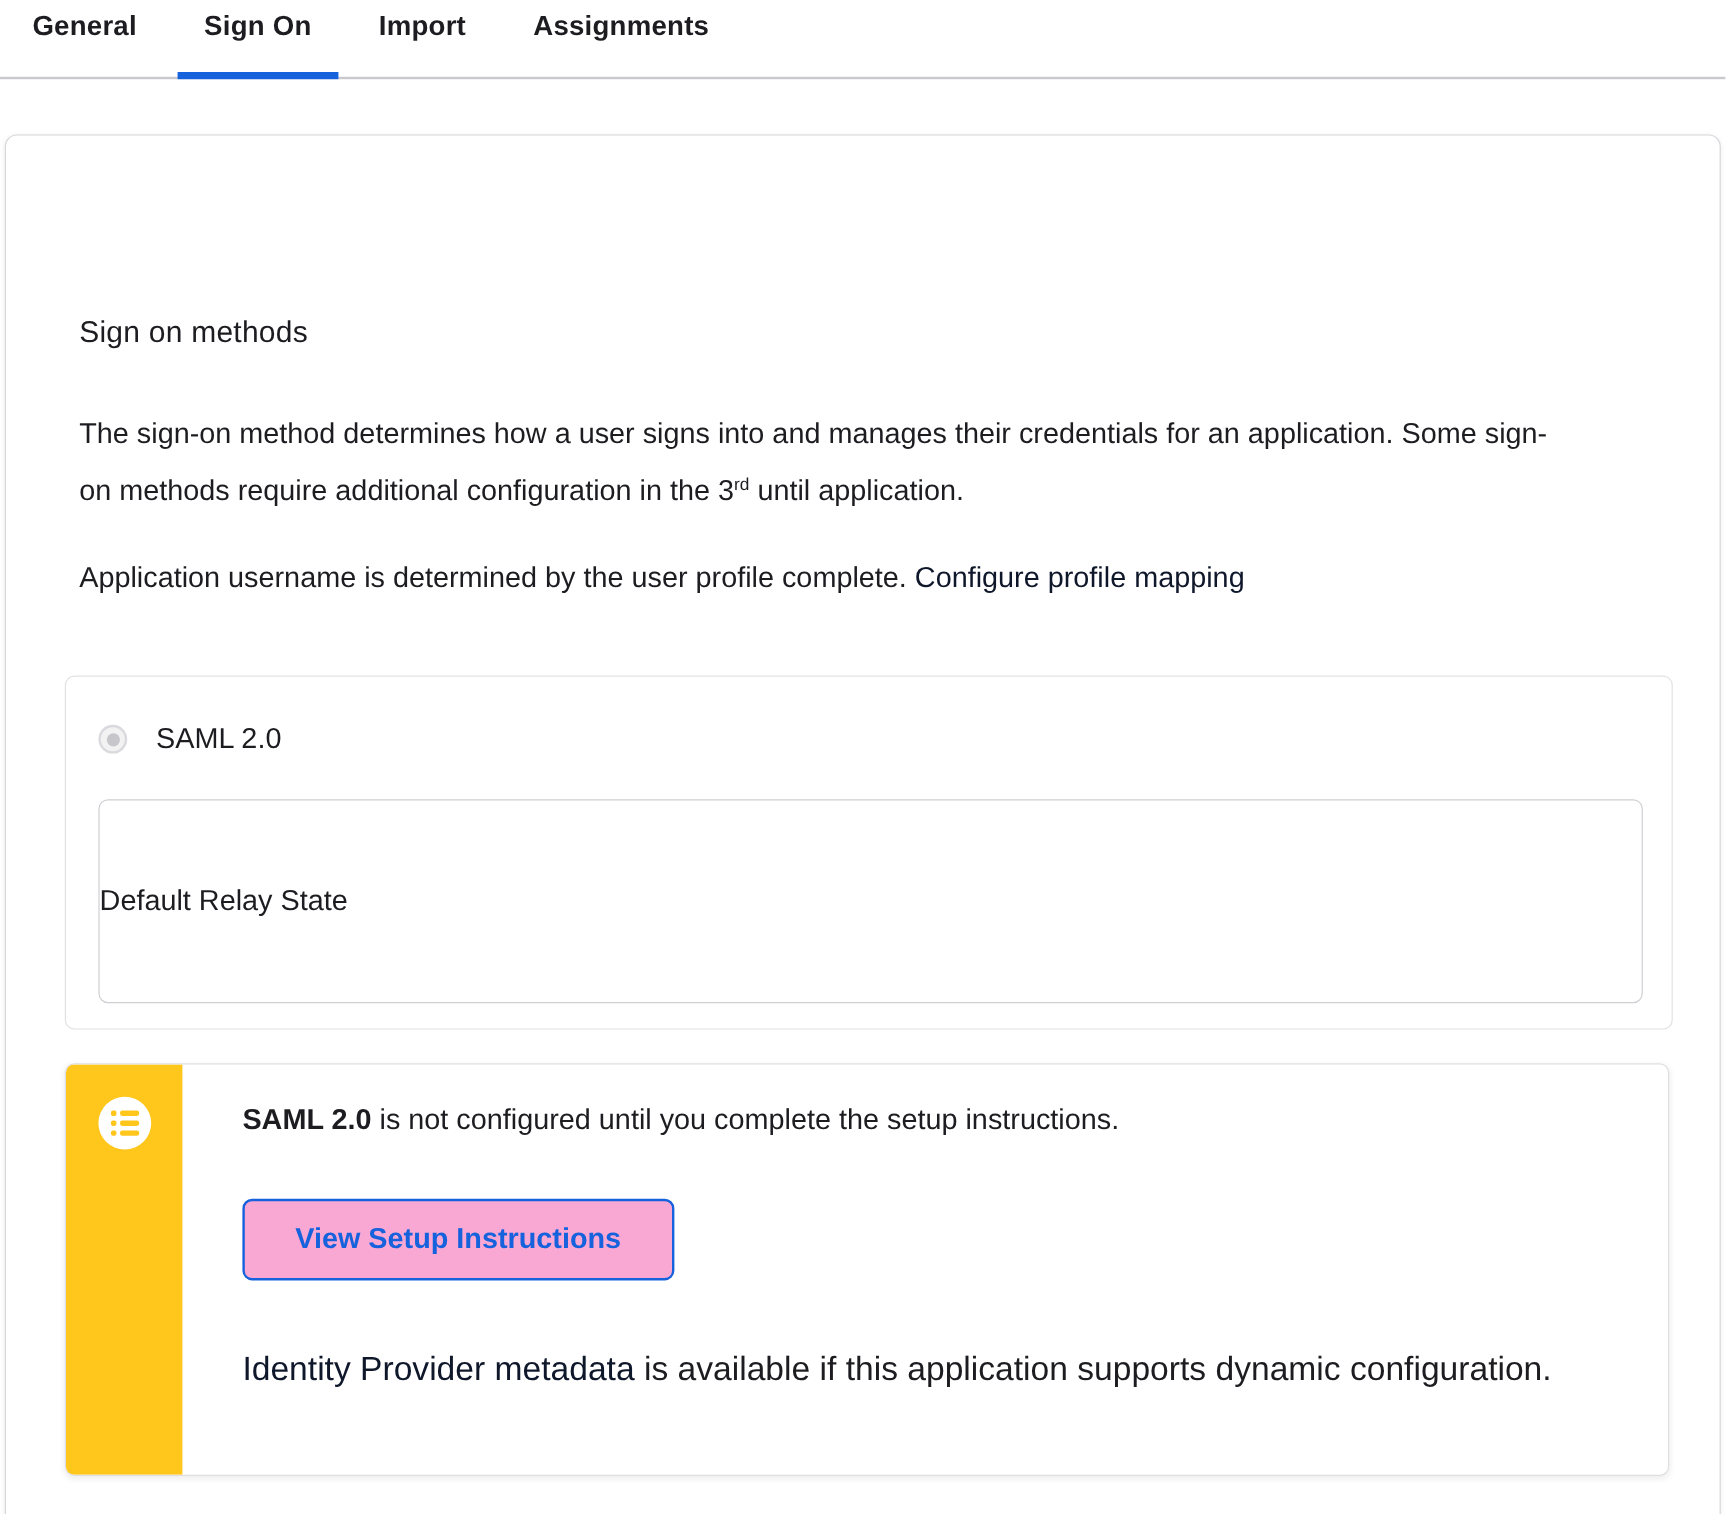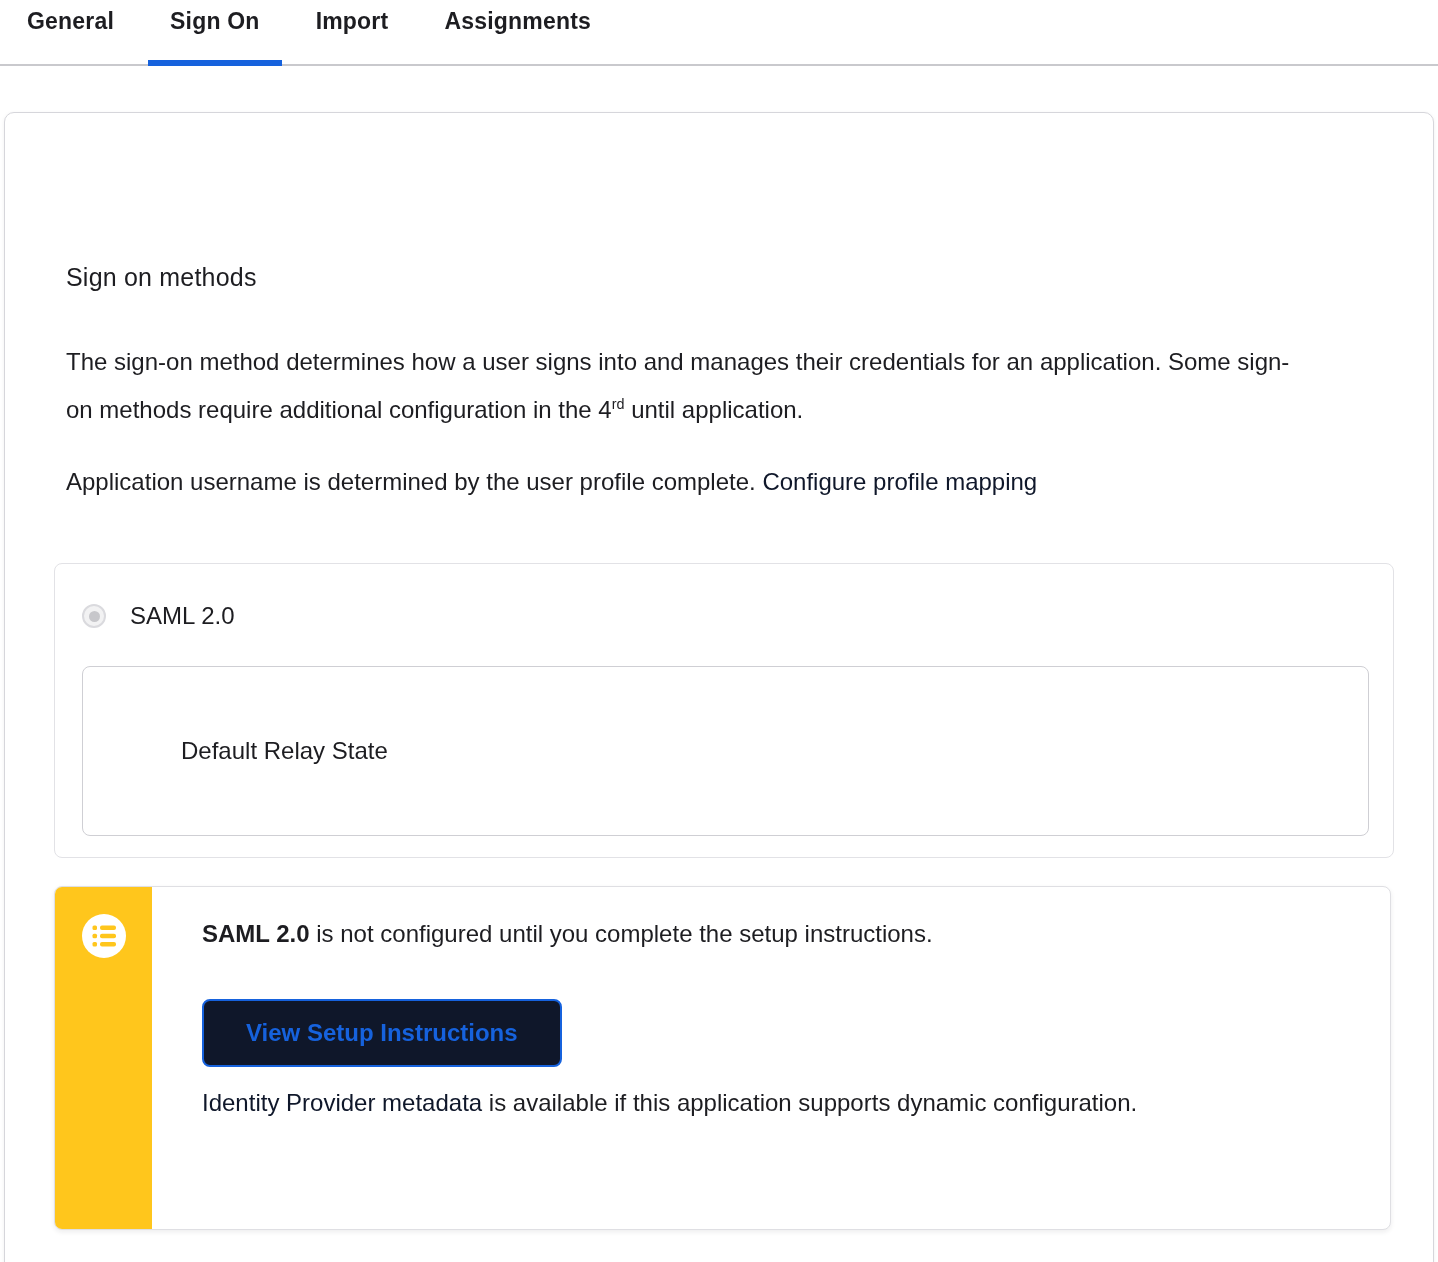--- a/index.html
+++ b/index.html
@@ -134,21 +134,20 @@
     font-weight: 400;
   }
   .field-box {
     margin-top: 36px;
     width: 1287px;
     height: 170px;
     border: 1px solid #cfcfd4;
     border-radius: 8px;
     display: flex;
     align-items: center;
-    padding-left: 98px;
   }
   .field-label {
     font-size: 24px;
     font-weight: 400;
   }
 
   
   .callout {
     margin-top: 28px;
     width: 1337px;
@@ -181,50 +180,50 @@
     font-size: 24px;
     line-height: 32px;
   }
   .callout-title b { font-weight: 700; }
   .setup-btn {
     margin-top: 49px;
     display: inline-block;
     height: 68px;
     padding: 0 42px;
     line-height: 64px;
-    background: #0f172a;
+    background: #f9a8d4;
     border: 2px solid #1662dd;
     border-radius: 8px;
     color: #1662dd;
     font-family: "Liberation Sans", sans-serif;
     font-size: 24px;
     font-weight: 700;
     cursor: pointer;
   }
   .metadata-line {
-    margin-top: 22px;
-    font-size: 24px;
+    margin-top: 58px;
+    font-size: 28px;
   }
 </style>
 </head>
 <body>
 
 <div class="tabbar">
   <div class="tab">General</div>
   <div class="tab active">Sign On</div>
   <div class="tab">Import</div>
   <div class="tab">Assignments</div>
 </div>
 
 <div class="card">
 
 
   <div class="section-heading">Sign on methods</div>
 
-  <p class="para"><span>The sign-on method determines how a user signs into and manages their credentials for an application. Some sign-on methods require additional configuration in the 4</span><sup>rd</sup><span> until application.</span></p>
+  <p class="para"><span>The sign-on method determines how a user signs into and manages their credentials for an application. Some sign-on methods require additional configuration in the 3</span><sup>rd</sup><span> until application.</span></p>
 
   <p class="para para-2"><span>Application username is determined by the user profile complete. </span><a class="inline-link">Configure profile mapping</a></p>
 
   <div class="saml-box">
     <div class="radio-row">
       <span class="radio"></span>
       <span class="radio-label">SAML 2.0</span>
     </div>
     <div class="field-box">
       <span class="field-label">Default Relay State</span>

